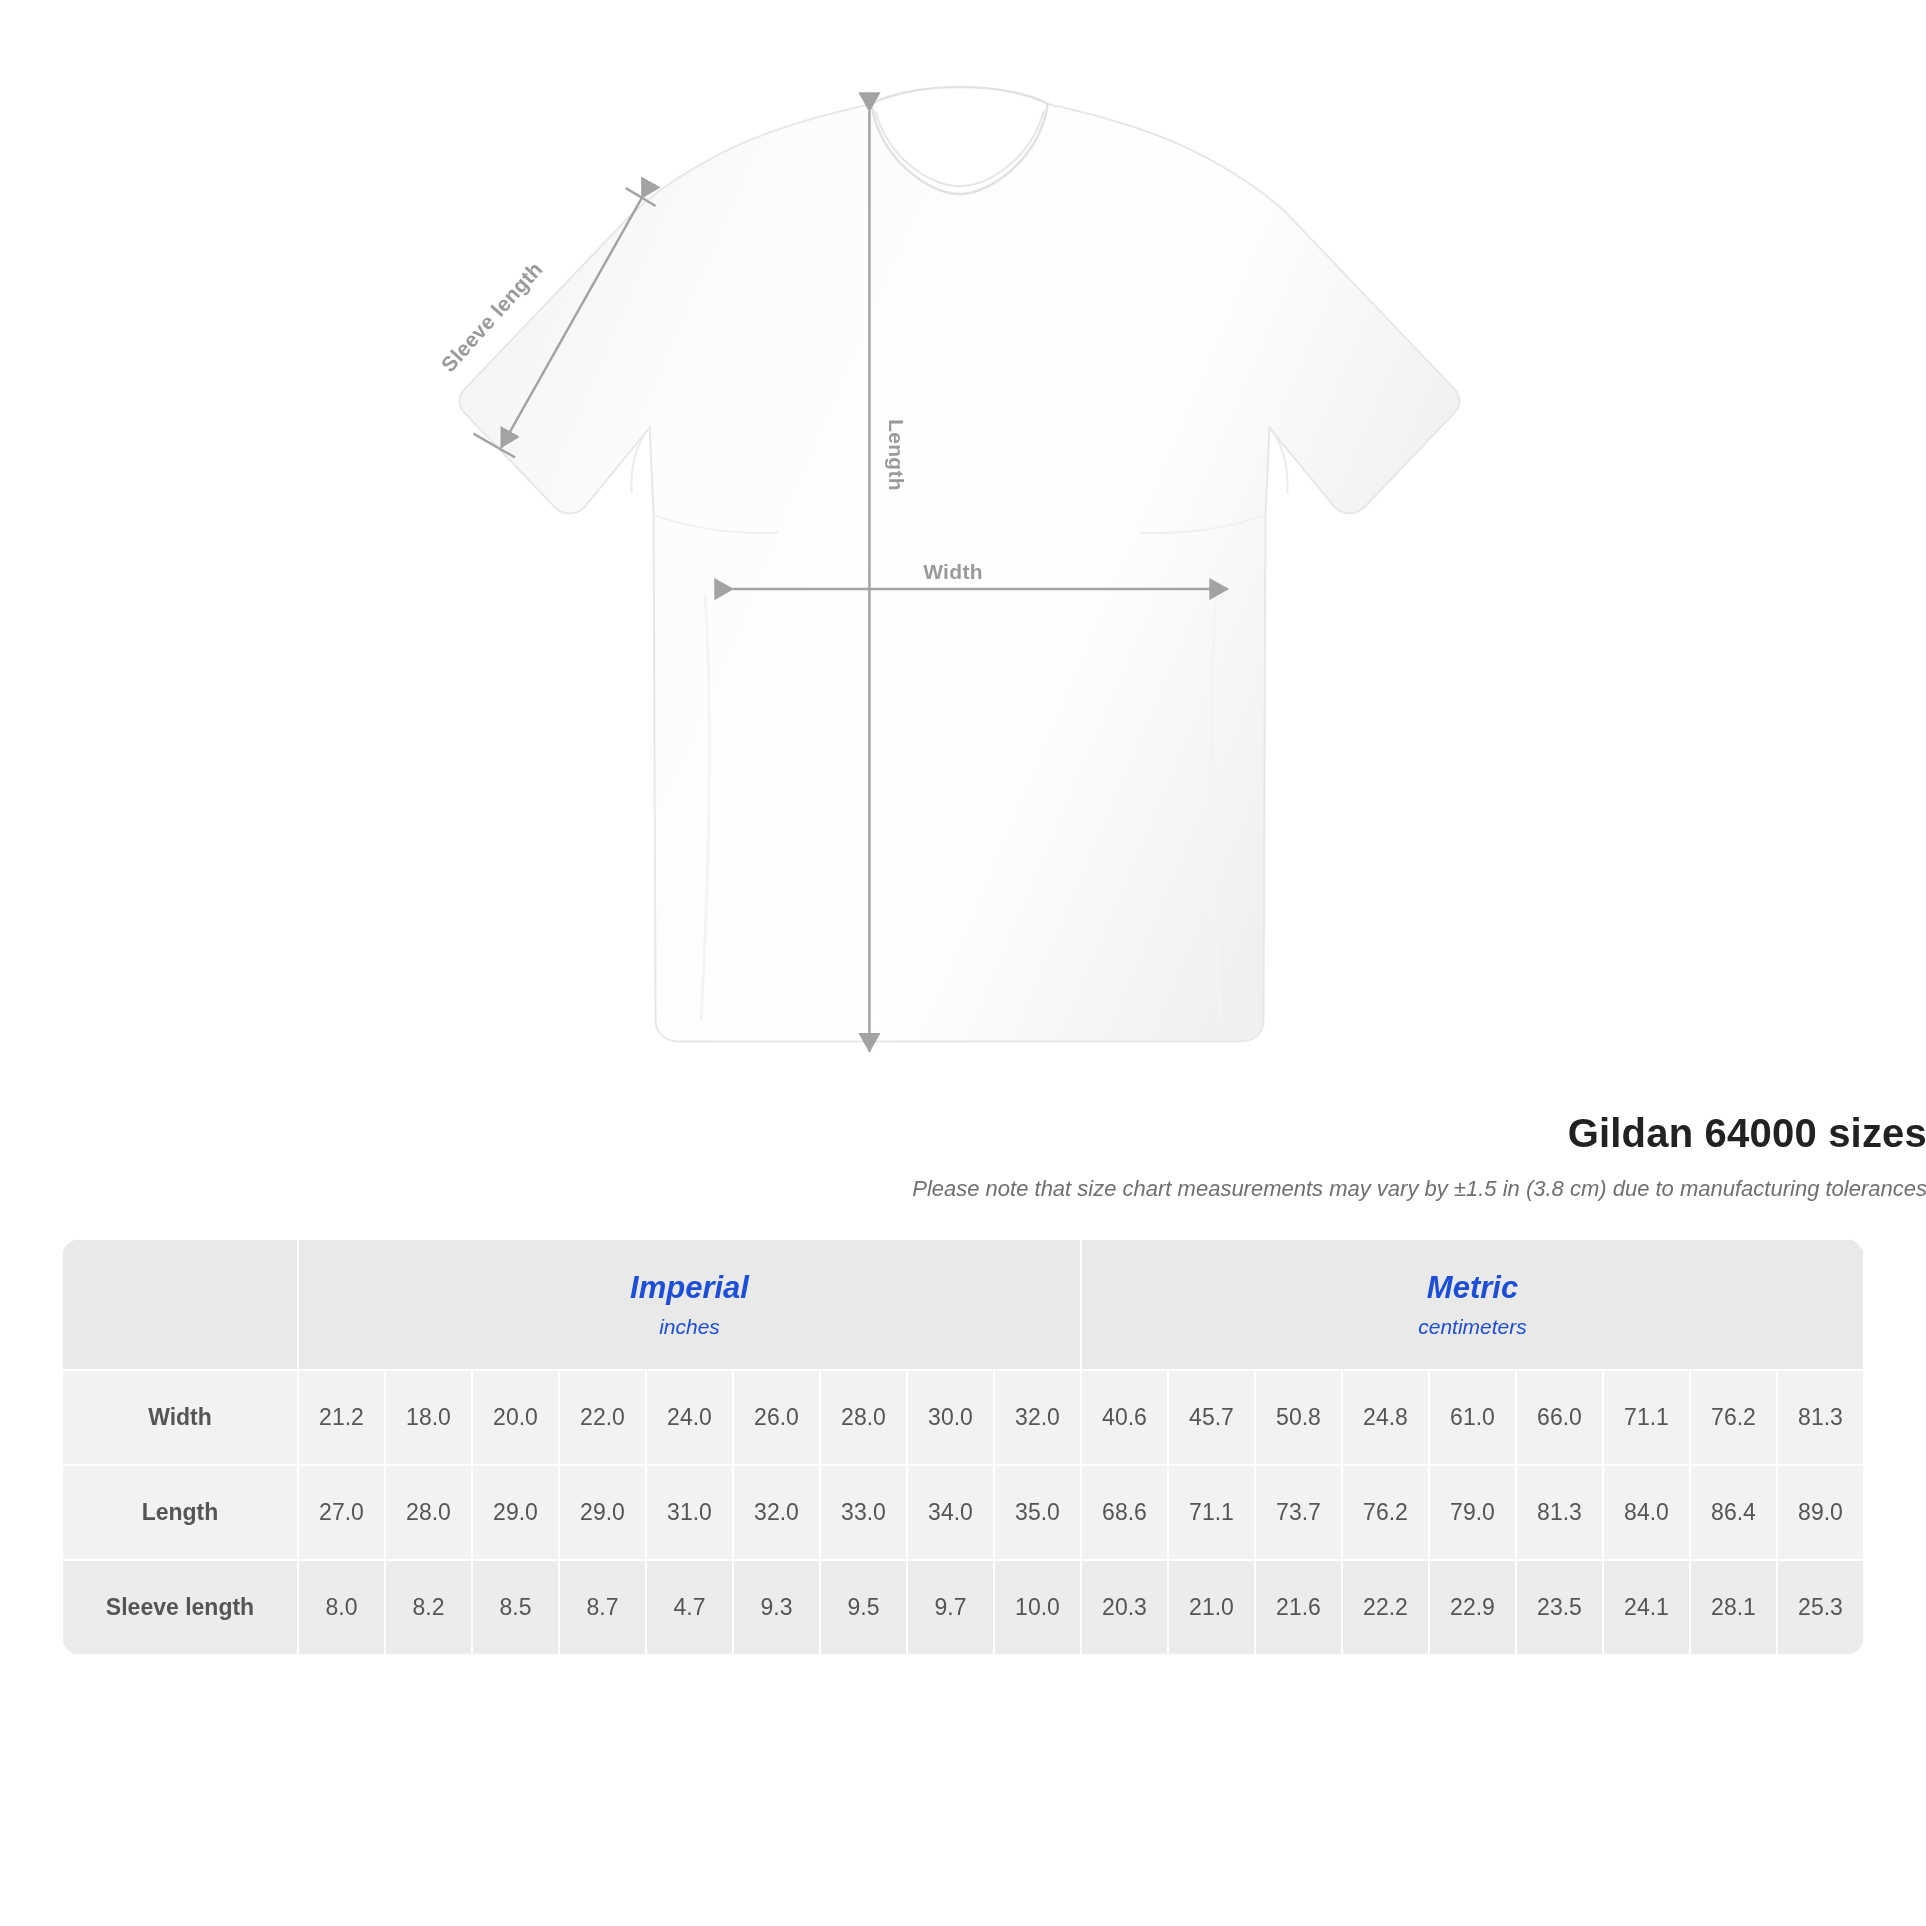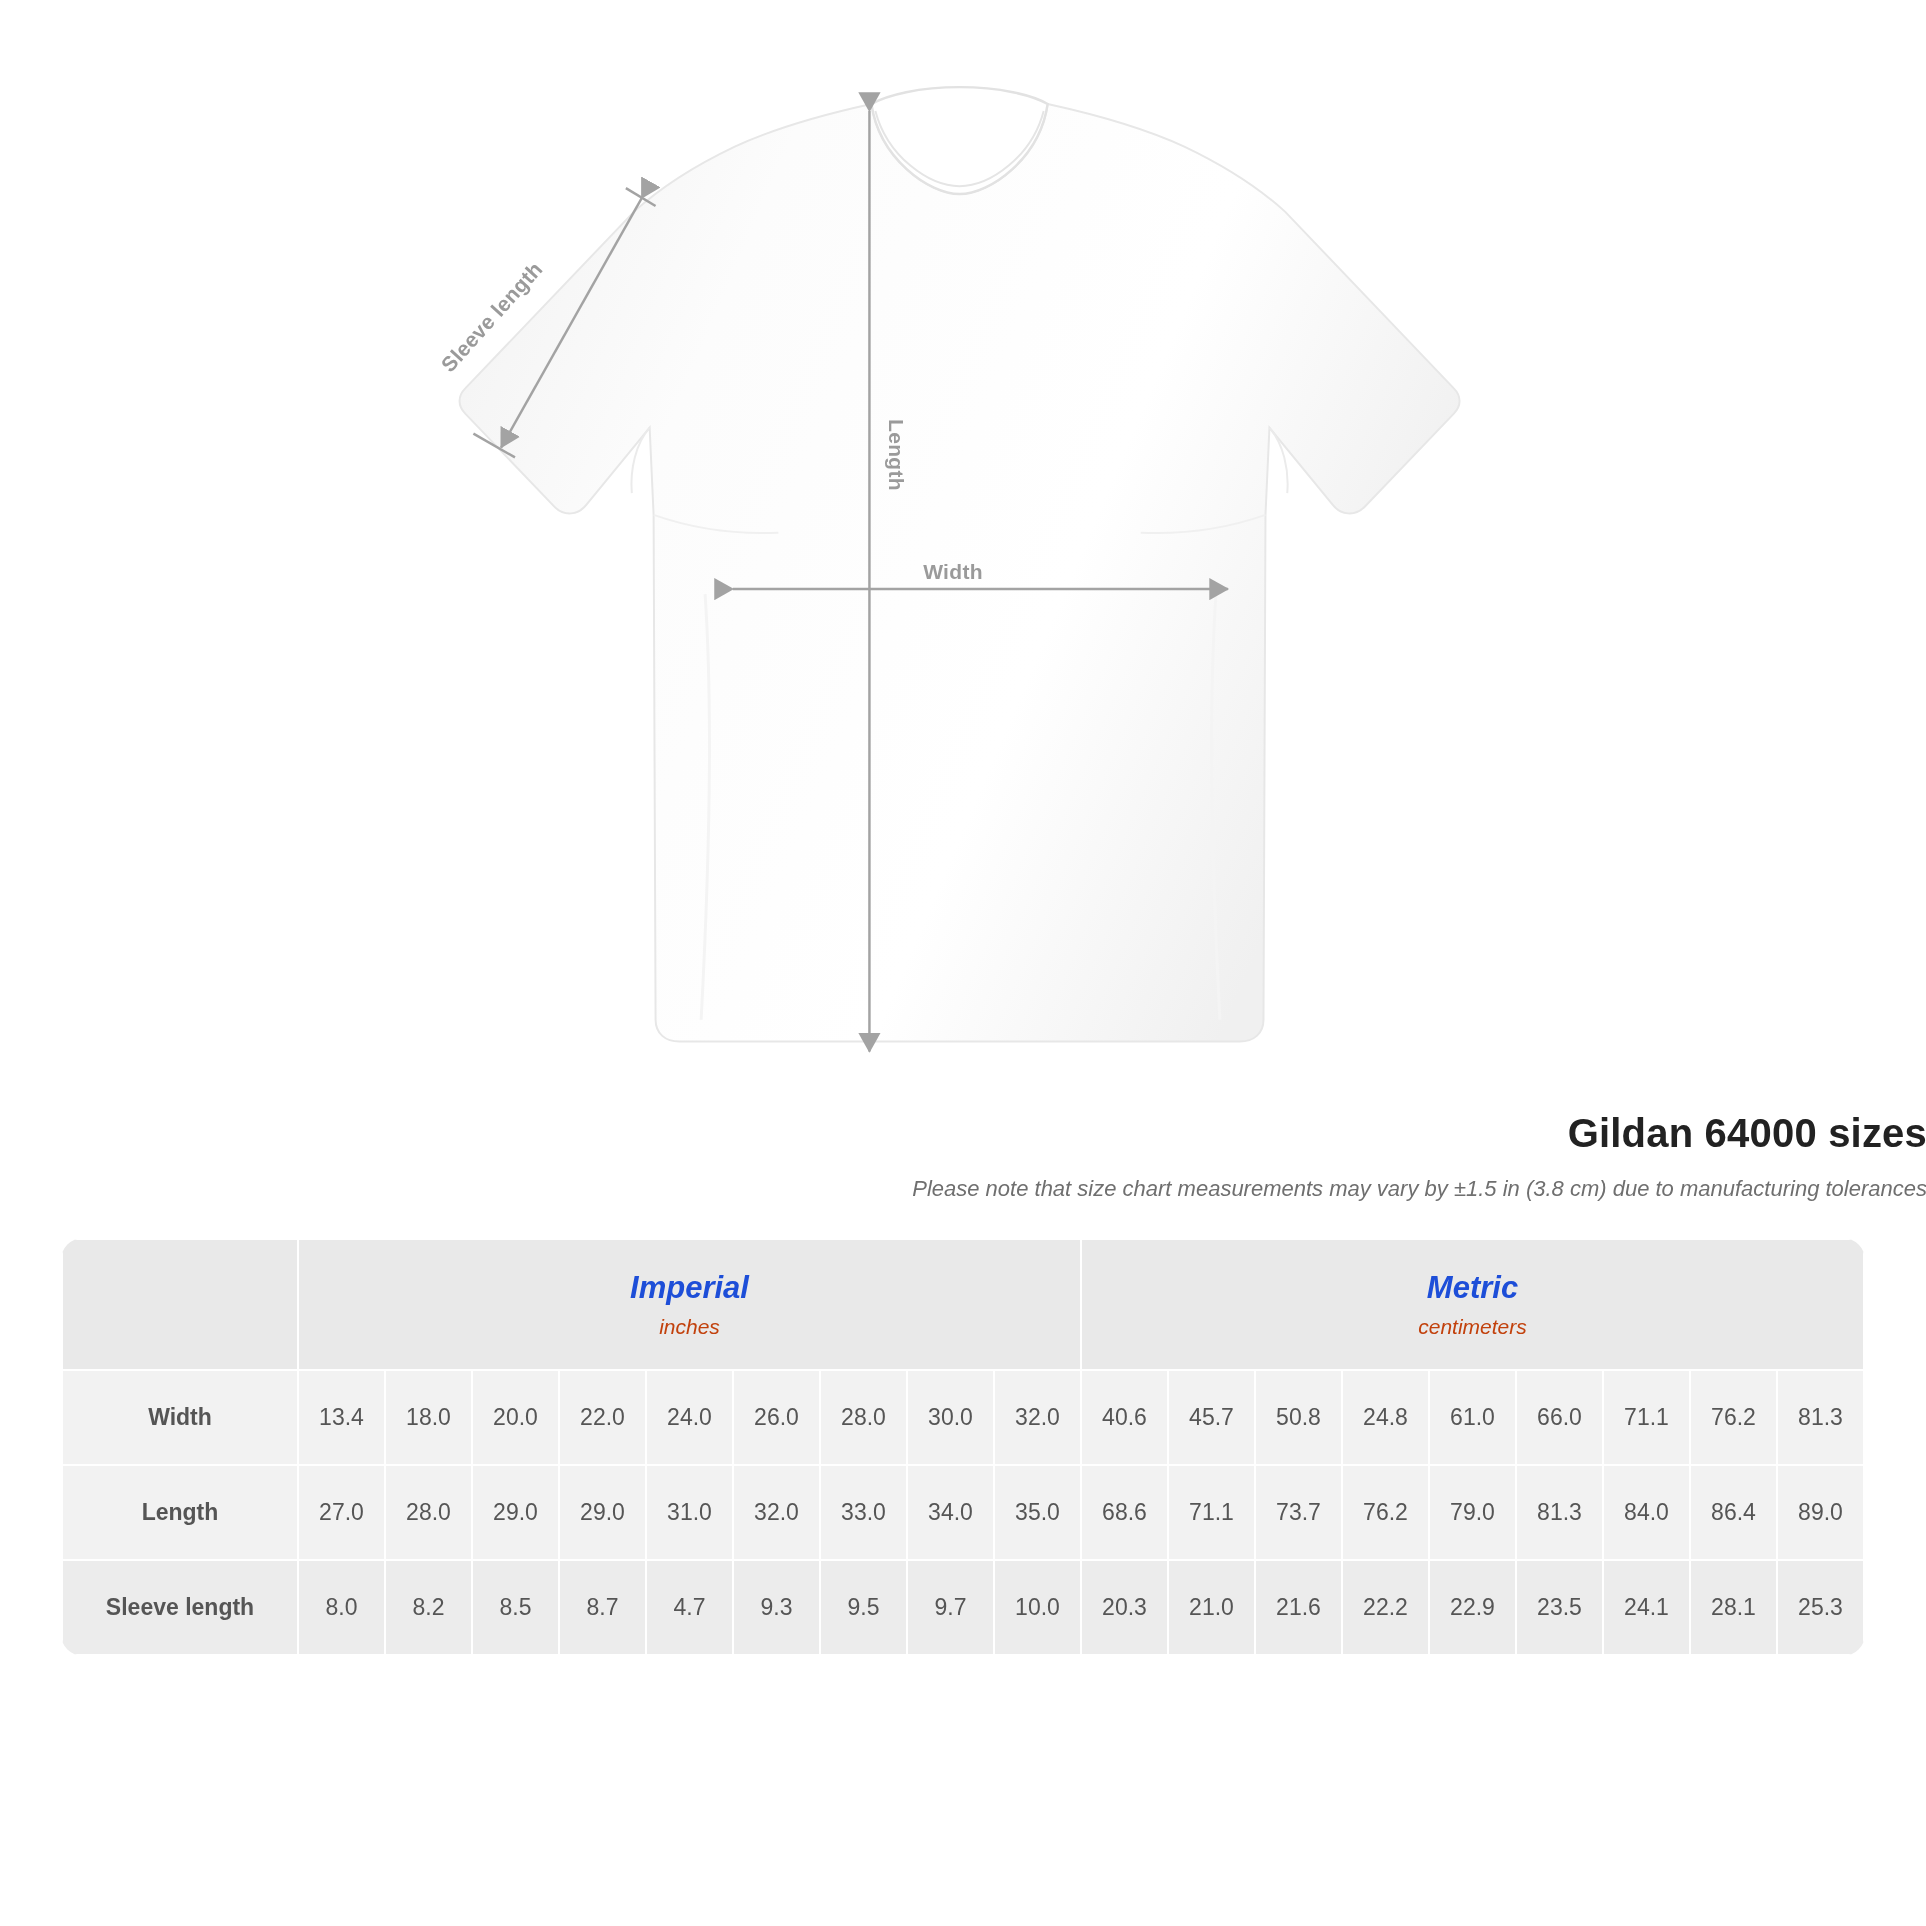--- a/index.html
+++ b/index.html
@@ -104,21 +104,21 @@
     display: block;
     font-size: 31px;
     font-weight: bold;
     font-style: italic;
     color: #1d4ed8;
   }
   .unit-sub {
     display: block;
     font-size: 21px;
     font-style: italic;
-    color: #c2410c;
+    color: #1d4ed8;
     margin-top: 9px;
   }
   .row-size td {
     background: #f2f2f2;
     height: 91px;
     font-weight: bold;
     font-size: 24px;
     color: #555555;
   }
   .row-data td {
@@ -242,21 +242,21 @@
           </td>
           <td colspan="9">
             <span class="unit-main">Metric</span>
             <span class="unit-sub">centimeters</span>
           </td>
         </tr>
 
 
         <tr class="row-data">
           <td class="rowhead">Width</td>
-          <td>13.4</td>
+          <td>21.2</td>
           <td>18.0</td>
           <td>20.0</td>
           <td>22.0</td>
           <td>24.0</td>
           <td>26.0</td>
           <td>28.0</td>
           <td>30.0</td>
           <td>32.0</td>
           <td>40.6</td>
           <td>45.7</td>

